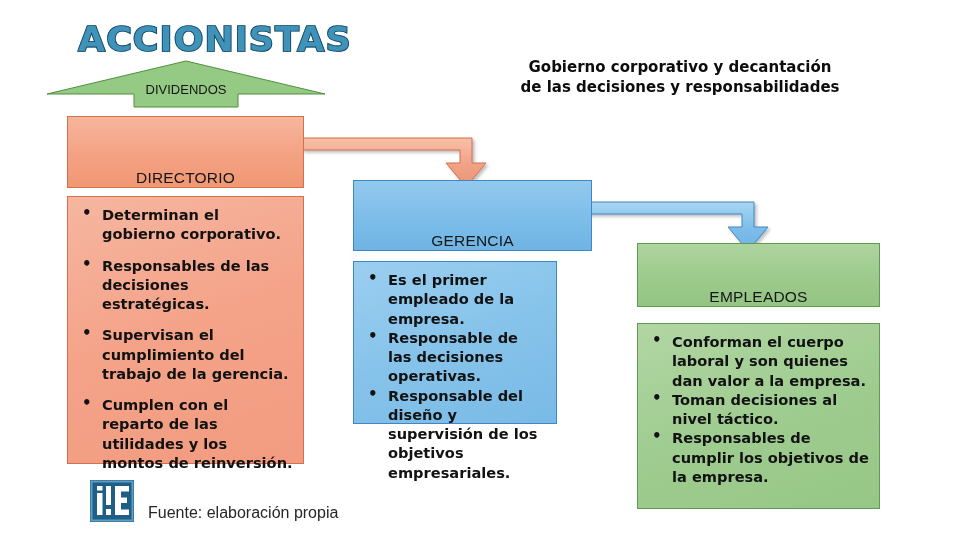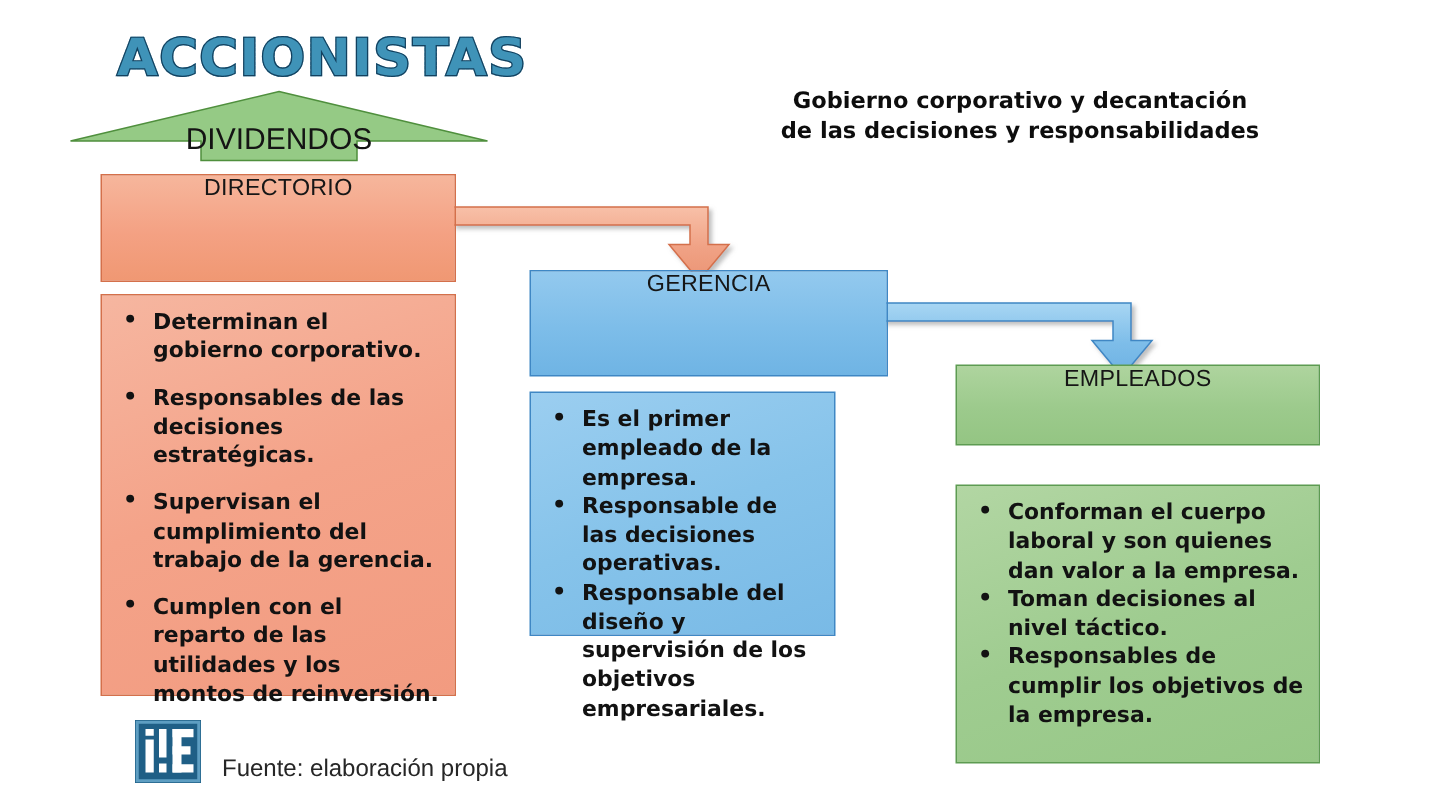--- a/index.html
+++ b/index.html
@@ -69,31 +69,31 @@
     top: 60px;
     width: 280px;
     height: 48px;
   }
   #dividendos-label {
     position: absolute;
     left: 46px;
     top: 82px;
     width: 280px;
     text-align: center;
-    font-size: 20px;
+    font-size: 13px;
     color: #141414;
     font-family: "Liberation Sans", sans-serif;
   }
 
   
   .hdr-box {
     position: absolute;
     box-sizing: border-box;
     display: flex;
-    align-items: flex-start;
+    align-items: flex-end;
     justify-content: center;
   }
   .hdr-label {
     font-size: 15.5px;
     color: #161616;
     letter-spacing: .2px;
   }
   .body-box {
     position: absolute;
     box-sizing: border-box;
@@ -143,21 +143,21 @@
     background: linear-gradient(180deg, #93c9ee 0%, #7dbde9 55%, #6fb4e4 100%);
   }
   #gerencia-body {
     left: 353px; top: 261px; width: 204px; height: 163px;
     border: 1px solid #3f87c4;
     background: linear-gradient(160deg, #9bcef0 0%, #86c3ea 50%, #79bae6 100%);
   }
 
   
   #empleados-header {
-    left: 637px; top: 243px; width: 243px; height: 54px;
+    left: 637px; top: 243px; width: 243px; height: 64px;
     border: 1px solid #5d9b52;
     background: linear-gradient(180deg, #aed49e 0%, #9cca8c 55%, #94c583 100%);
   }
   #empleados-body {
     left: 637px; top: 323px; width: 243px; height: 186px;
     border: 1px solid #5d9b52;
     background: linear-gradient(160deg, #b2d6a3 0%, #9fcc90 50%, #96c786 100%);
   }
 
   

